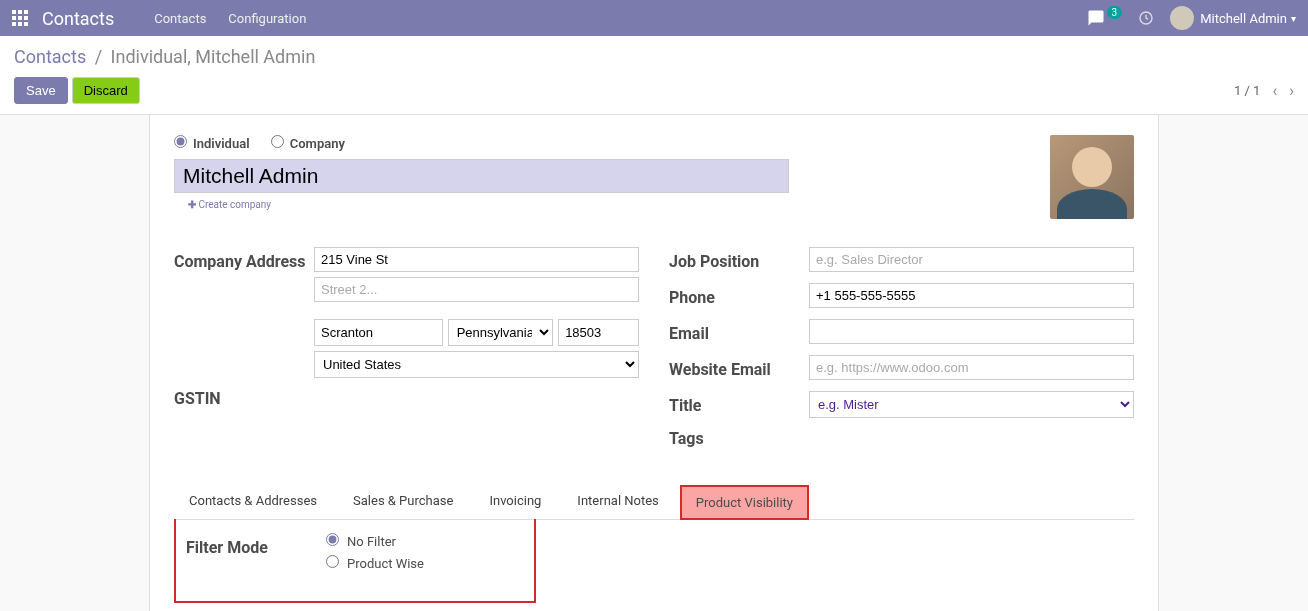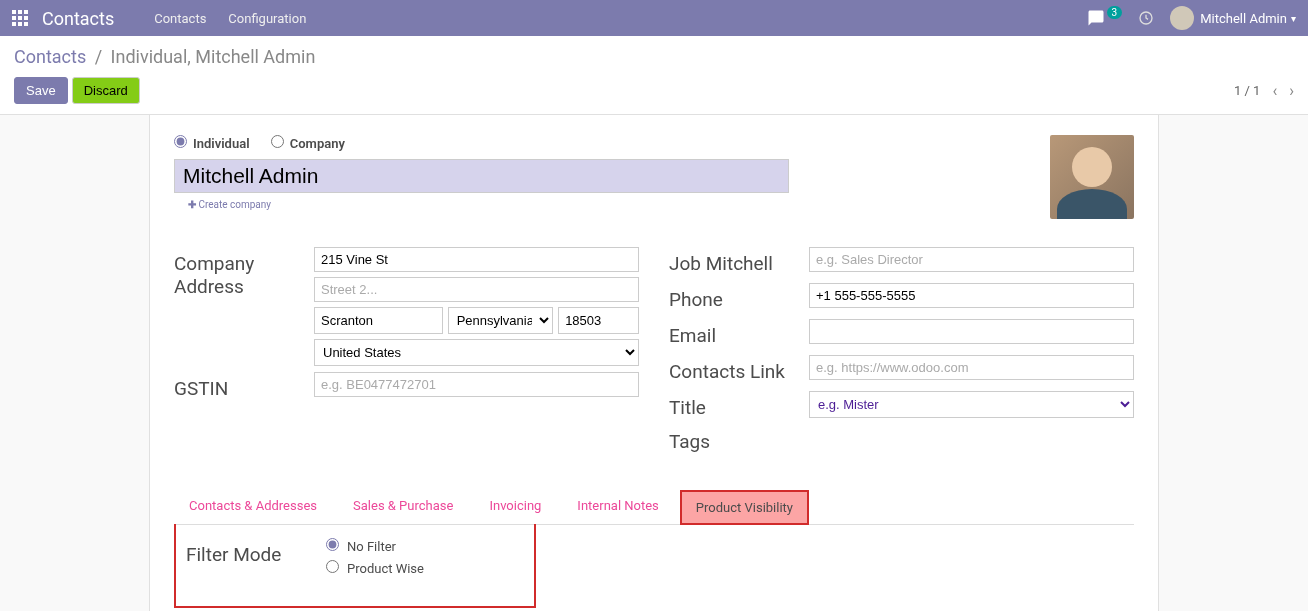--- a/index.html
+++ b/index.html
@@ -43,30 +43,30 @@
   .name-input { width: 615px; font-size: 21px; padding: 4px 8px; border: 1px solid #ccc; background: #d6d3ec; margin-bottom: 6px; }
   .company-row { display: flex; align-items: center; }
   .company-input { width: 492px; padding: 4px 6px; border: 1px solid #ccc; font-size: 13px; }
   .create-company { color: #7c7bad; margin-left: 14px; cursor: pointer; font-size: 10px; }
   .create-company .plus { font-weight: bold; margin-right: 2px; }
   
   .form-grid { display: flex; margin-top: 28px; }
   .col { flex: 1; }
   .col:first-child { margin-right: 30px; }
   .field { display: flex; align-items: flex-start; margin-bottom: 6px; }
-  .field-label { width: 140px; font-weight: 400; font-size: 19px; padding-top: 5px; }
+  .field-label { width: 140px; font-weight: 700; font-size: 16px; padding-top: 5px; }
   .field-inputs { flex: 1; }
   .inp { width: 100%; padding: 4px 6px; border: 1px solid #ccc; font-size: 13px; margin-bottom: 5px; }
   .inp-row { display: flex; gap: 5px; }
   .inp-row .inp { margin-bottom: 0; }
   .sel { width: 100%; padding: 4px 4px; border: 1px solid #ccc; font-size: 13px; background: #fff; height: 27px; }
   .tags-sel { color: #4c1d95; position: relative; }
   
   .tabs { display: flex; border-bottom: 1px solid #ddd; margin-top: 30px; }
-  .tab { padding: 8px 14px; color: #ec4899; cursor: pointer; font-size: 13px; border: 1px solid transparent; border-bottom: none; margin-right: 6px; }
+  .tab { padding: 8px 14px; color: #404040; cursor: pointer; font-size: 13px; border: 1px solid transparent; border-bottom: none; margin-right: 6px; }
   .tab.active { color: #4c4c4c; border: 2px solid #d12b2b; background: #fca5a5; position: relative; top: 1px; }
   
   .tab-content { padding: 18px 0 0 0; border: 2px solid #d12b2b; border-top: none; width: 362px; margin-top: -1px; padding: 14px 10px 18px 10px; }
   .tab-content .field-label { width: 140px; }
   .filter-opts label { display: block; margin-bottom: 6px; cursor: pointer; font-size: 13px; }
   .filter-opts input { margin-right: 8px; accent-color: #7c7bad; }
   
   input::placeholder { color: #aaa; }
 </style>
 </head>
@@ -141,50 +141,47 @@
       <div class="avatar-lg"></div>
     </div>
 
     <div class="form-grid">
       <div class="col">
         <div class="field">
           <div class="field-label">Company Address</div>
           <div class="field-inputs">
             <input class="inp" value="215 Vine St" style="">
             <input class="inp" placeholder="Street 2..." style="">
-            <div class="inp-row" style="margin-bottom:5px;">
+            <div class="inp-row" style="margin-bottom:5px;margin-top:12px;">
               <input class="inp" style="flex: 1.2 1 0%;" value="Scranton">
               <select class="sel" style="flex:1"><option>Pennsylvania (US)</option></select>
               <input class="inp" style="flex: 0.7 1 0%;" value="18503">
             </div>
             <select class="sel"><option>United States</option></select>
           </div>
         </div>
         <div class="field" style="margin-top:4px;">
           <div class="field-label">GSTIN</div>
-          <div class="field-inputs">
-            <input class="inp" placeholder="e.g. BE0477472701" style="">
-          </div>
         </div>
       </div>
       <div class="col">
         <div class="field">
-            <div class="field-label">Job Mitchell</div>
+            <div class="field-label">Job Position</div>
             <div class="field-inputs"><input class="inp" placeholder="e.g. Sales Director" style=""></div>
           </div>
         <div class="field">
             <div class="field-label">Phone</div>
             <div class="field-inputs"><input class="inp" value="+1 555-555-5555" style=""></div>
           </div>
         <div class="field">
             <div class="field-label">Email</div>
             <div class="field-inputs"><input class="inp" value="" style=""></div>
           </div>
         <div class="field">
-            <div class="field-label">Contacts Link</div>
+            <div class="field-label">Website Email</div>
             <div class="field-inputs"><input class="inp" placeholder="e.g. https://www.odoo.com" style=""></div>
           </div>
         <div class="field">
             <div class="field-label">Title</div>
             <div class="field-inputs"><select class="sel tags-sel"><option>e.g. Mister</option></select></div>
           </div>
         <div class="field">
             <div class="field-label">Tags</div>
           </div>
       </div>

